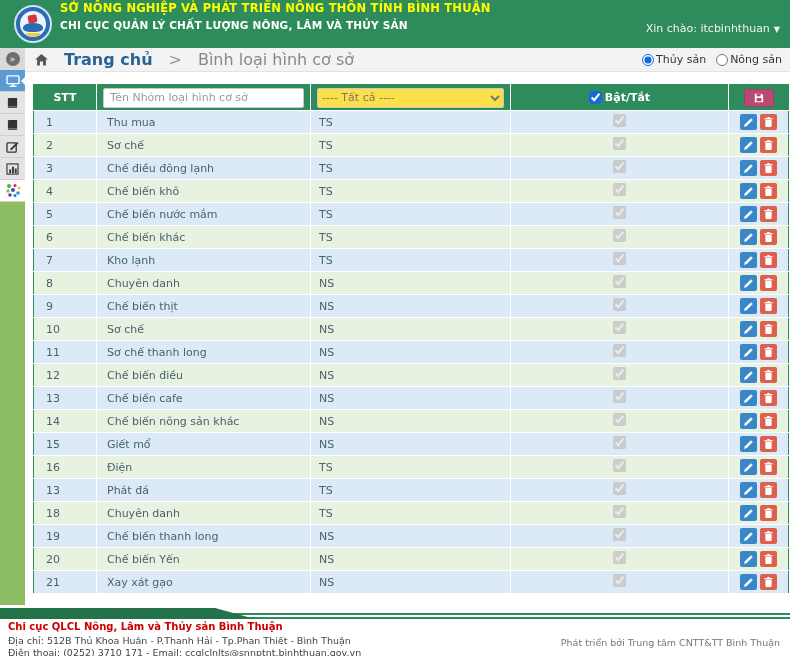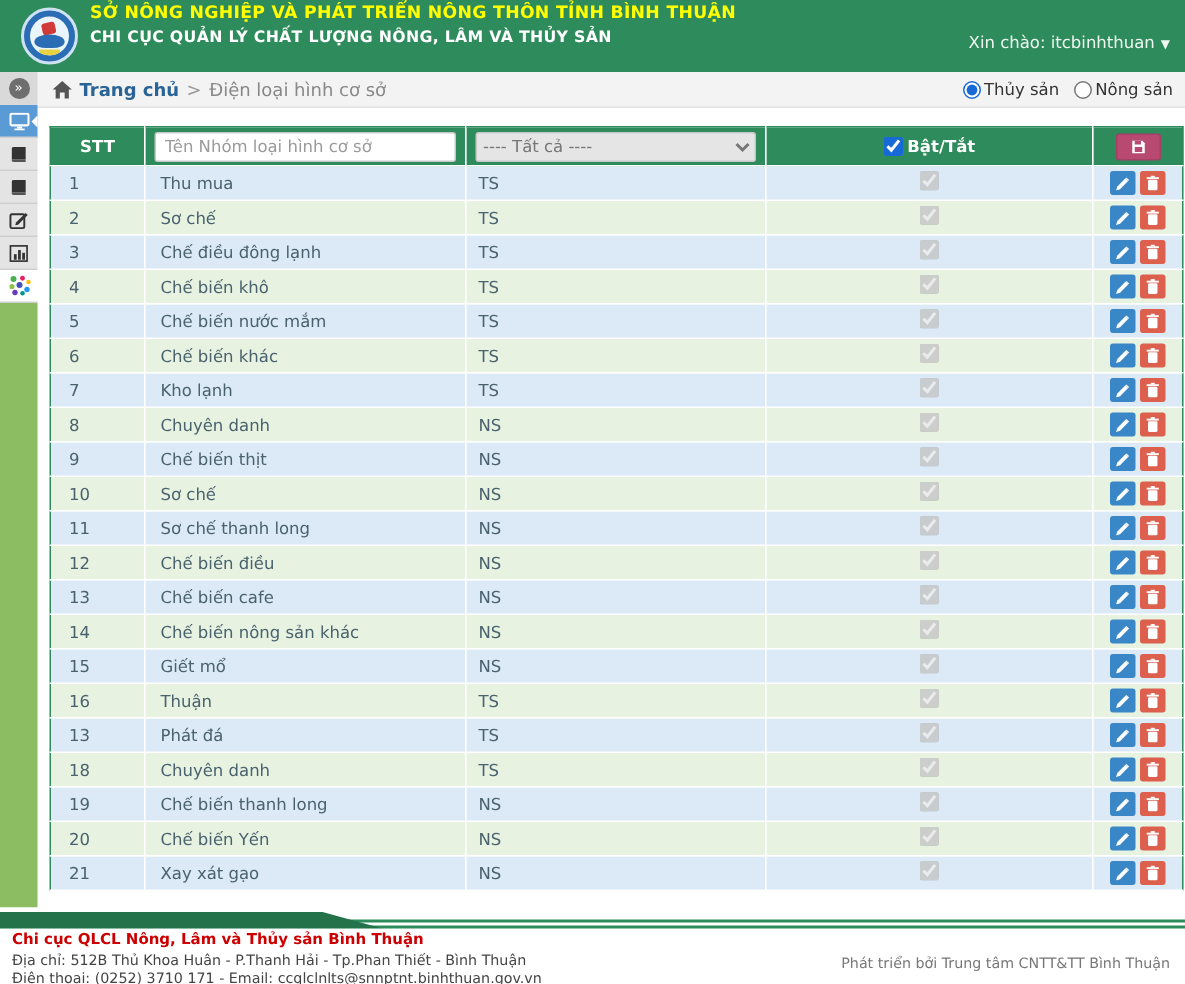--- a/index.html
+++ b/index.html
@@ -18,21 +18,21 @@
   .logo-inner .l3 { position:absolute; left:6px; bottom:0; width:14px; height:4px; background:#e8d33f; }
   .title-block { position:absolute; left:60px; top:1px; }
   .site-title { color:#ffff00; font-weight:bold; font-size:11.5px; letter-spacing:0.2px; }
   .site-subtitle { color:#ffffff; font-weight:bold; font-size:10.5px; margin-top:4px; letter-spacing:0.2px; }
   .greeting { position:absolute; right:10px; top:22px; color:#eef7f0; font-size:11px; cursor:pointer; }
   .greeting .caret { font-size:8px; margin-left:4px; }
 
   
   .crumbbar { position:absolute; left:0; top:48px; width:790px; height:24px; background:#f3f3f3;
               border-bottom:1px solid #e2e2e2; display:flex; align-items:center; }
-  .crumbs { margin-left:35px; display:flex; align-items:center; gap:5px; font-size:12px; }
+  .crumbs { margin-left:35px; display:flex; align-items:center; gap:16px; font-size:16px; }
   .crumb-home { color:#2a6496; font-weight:bold; text-decoration:none; cursor:pointer; }
   .crumb-sep { color:#999; }
   .crumb-current { color:#888; }
   .radio-group { margin-left:auto; margin-right:8px; display:flex; align-items:center; gap:10px; font-size:11px; color:#333; }
   .radio-group label { display:flex; align-items:center; gap:2px; cursor:pointer; }
   .radio-group input { accent-color:#1669d6; width:12px; height:12px; }
 
   
   .sidebar { position:absolute; left:0; top:48px; width:25px; height:557px; display:flex; flex-direction:column; }
   .sb-toggle { height:22px; background:#d9d9d9; display:flex; align-items:center; justify-content:center; cursor:pointer; }
@@ -54,21 +54,21 @@
   thead th { background:#2e8b5c; height:26px; border:1px solid #ffffff; border-top:1px solid #2e8b5c; color:#fff;
              font-weight:bold; vertical-align:middle; }
   thead th:first-child { border-left:1px solid #2e8b5c; }
   thead th:last-child { border-right:1px solid #2e8b5c; }
   th.h-stt { text-align:center; font-size:11px; }
   th.h-name, th.h-type { text-align:left; padding:0 6px; }
   .name-input { width:100%; height:20px; border:1px solid #c8c8c8; border-radius:2px; padding:0 6px;
                 font-size:11px; font-family:"DejaVu Sans", sans-serif; color:#444; }
   .name-input::placeholder { color:#9a9a9a; }
   .type-select { width:100%; height:20px; border:1px solid #c8c8c8; border-radius:2px; font-size:11px;
-                 font-family:"DejaVu Sans", sans-serif; color:#777; background:#e5e5e5; }
+                 font-family:"DejaVu Sans", sans-serif; color:#777; background:#fde047; }
   .toggle-head { display:flex; align-items:center; justify-content:center; gap:3px; }
   .toggle-head input { accent-color:#1669d6; width:13px; height:13px; }
   .save-btn { width:30px; height:18px; background:#b84a72; border:1px solid #a63f65; border-radius:2px;
               display:inline-flex; align-items:center; justify-content:center; cursor:pointer; }
   tbody td { height:23px; vertical-align:middle; color:#4a626e;
              border-right:1px solid #fff; border-bottom:1px solid #fff; }
   tbody tr:nth-child(odd) td { background:#dbeaf6; }
   tbody tr:nth-child(even) td { background:#e7f2e1; }
   tbody td:last-child { border-right:1px solid #2e8b5c; }
   tbody td.t-stt { padding-left:12px; border-left:1px solid #2e8b5c; }
@@ -115,21 +115,21 @@
     </div>
   </header>
 
   <div class="crumbbar">
     <div class="crumbs">
       <svg width="13" height="12" viewBox="0 0 16 15">
         <path d="M8 0 L16 7 H13.5 V14.5 H10 V9.5 H6 V14.5 H2.5 V7 H0 Z" fill="#555"></path>
       </svg>
       <a class="crumb-home">Trang chủ</a>
       <span class="crumb-sep">&gt;</span>
-      <span class="crumb-current">Điện loại hình cơ sở</span>
+      <span class="crumb-current">Bình loại hình cơ sở</span>
     </div>
     <div class="radio-group">
       <label>
         <input type="radio" name="ptype" checked="" style="">
         <span>Thủy sản</span>
       </label>
       <label>
         <input type="radio" name="ptype" style="">
         <span>Nông sản</span>
       </label>
@@ -491,21 +491,21 @@
               </button><button class="act-btn act-del">
                 <svg width="9" height="10" viewBox="0 0 10 11">
                   <rect x="1.5" y="3" width="7" height="8" rx="1" fill="#fff"></rect>
                   <rect x="0.5" y="1.2" width="9" height="1.4" fill="#fff"></rect>
                   <rect x="3.5" y="0" width="3" height="1.4" fill="#fff"></rect>
                 </svg>
               </button></td>
           </tr>
           <tr>
             <td class="t-stt">16</td>
-            <td class="t-name">Thuận</td>
+            <td class="t-name">Điện</td>
             <td class="t-type">TS</td>
             <td class="t-toggle"><input type="checkbox" disabled="" checked="" style=""></td>
             <td class="t-act"><button class="act-btn act-edit">
                 <svg width="9" height="9" viewBox="0 0 10 10">
                   <path d="M0 10 L1 7 L7 1 L9 3 L3 9 Z" fill="#fff"></path>
                   <path d="M7.7 0.3 L9.7 2.3 L9 3 L7 1 Z" fill="#fff"></path>
                 </svg>
               </button><button class="act-btn act-del">
                 <svg width="9" height="10" viewBox="0 0 10 11">
                   <rect x="1.5" y="3" width="7" height="8" rx="1" fill="#fff"></rect>

